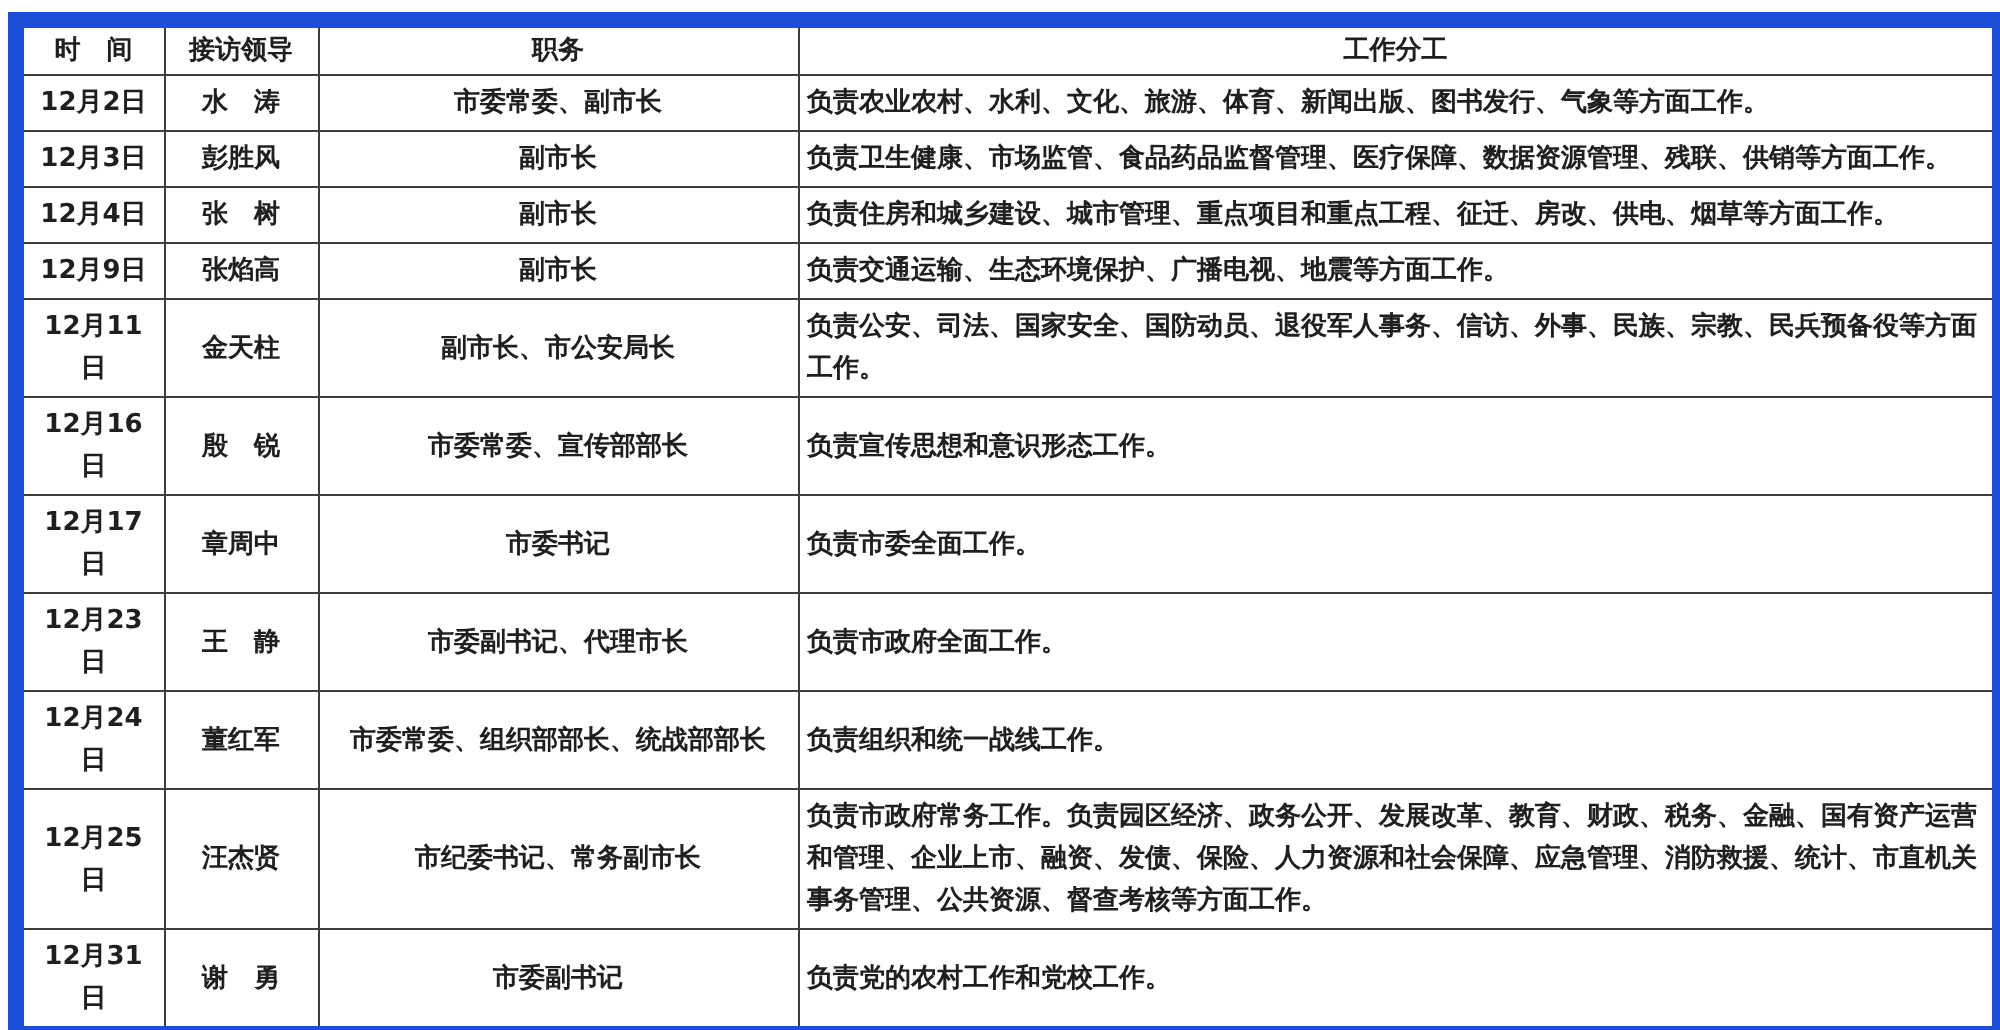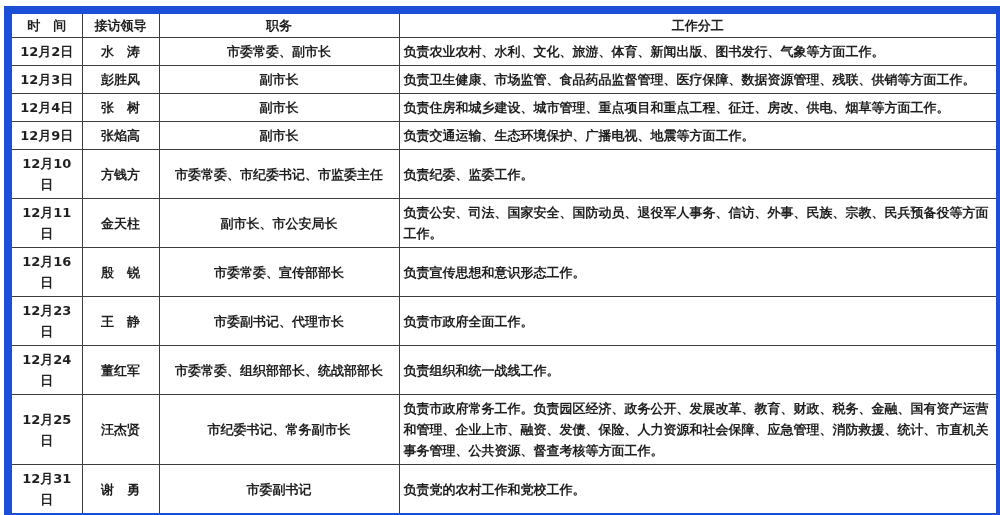--- a/index.html
+++ b/index.html
@@ -84,36 +84,36 @@
         <td class="c-pos">副市长</td>
         <td class="c-duty">负责住房和城乡建设、城市管理、重点项目和重点工程、征迁、房改、供电、烟草等方面工作。</td>
       </tr>
       <tr>
         <td class="c-date">12月9日</td>
         <td class="c-leader">张焰高</td>
         <td class="c-pos">副市长</td>
         <td class="c-duty">负责交通运输、生态环境保护、广播电视、地震等方面工作。</td>
       </tr>
       <tr>
-        <td class="c-date">12月10日</td>
-        <td class="c-leader">方钱方</td>
-        <td class="c-pos">市委常委、市纪委书记、市监委主任</td>
-        <td class="c-duty">负责纪委、监委工作。</td>
-      </tr>
-      <tr>
         <td class="c-date">12月11日</td>
         <td class="c-leader">金天柱</td>
         <td class="c-pos">副市长、市公安局长</td>
         <td class="c-duty">负责公安、司法、国家安全、国防动员、退役军人事务、信访、外事、民族、宗教、民兵预备役等方面工作。</td>
       </tr>
       <tr>
         <td class="c-date">12月16日</td>
         <td class="c-leader">殷　锐</td>
         <td class="c-pos">市委常委、宣传部部长</td>
         <td class="c-duty">负责宣传思想和意识形态工作。</td>
+      </tr>
+      <tr>
+        <td class="c-date">12月17日</td>
+        <td class="c-leader">章周中</td>
+        <td class="c-pos">市委书记</td>
+        <td class="c-duty">负责市委全面工作。</td>
       </tr>
       <tr>
         <td class="c-date">12月23日</td>
         <td class="c-leader">王　静</td>
         <td class="c-pos">市委副书记、代理市长</td>
         <td class="c-duty">负责市政府全面工作。</td>
       </tr>
       <tr>
         <td class="c-date">12月24日</td>
         <td class="c-leader">董红军</td>

